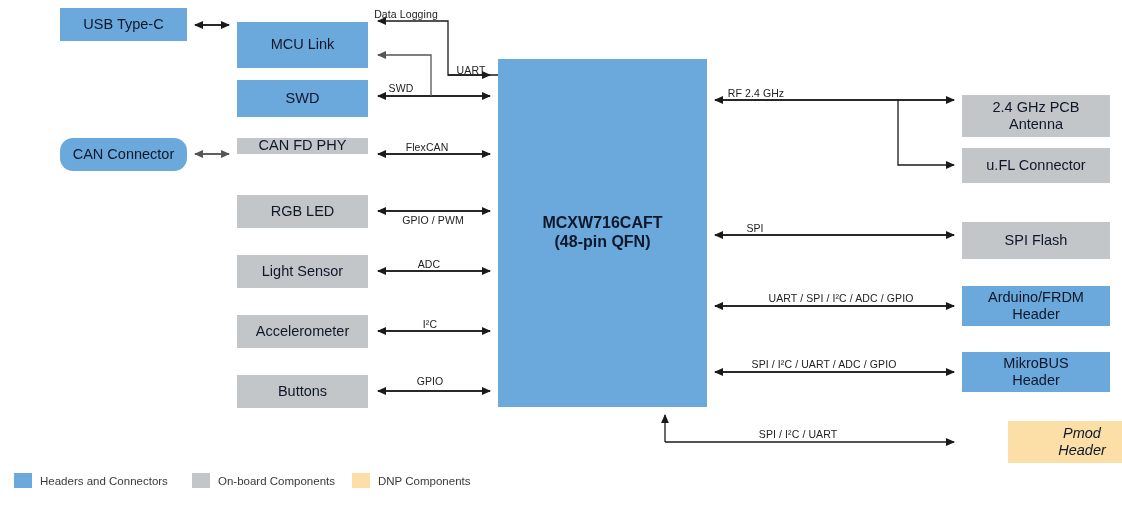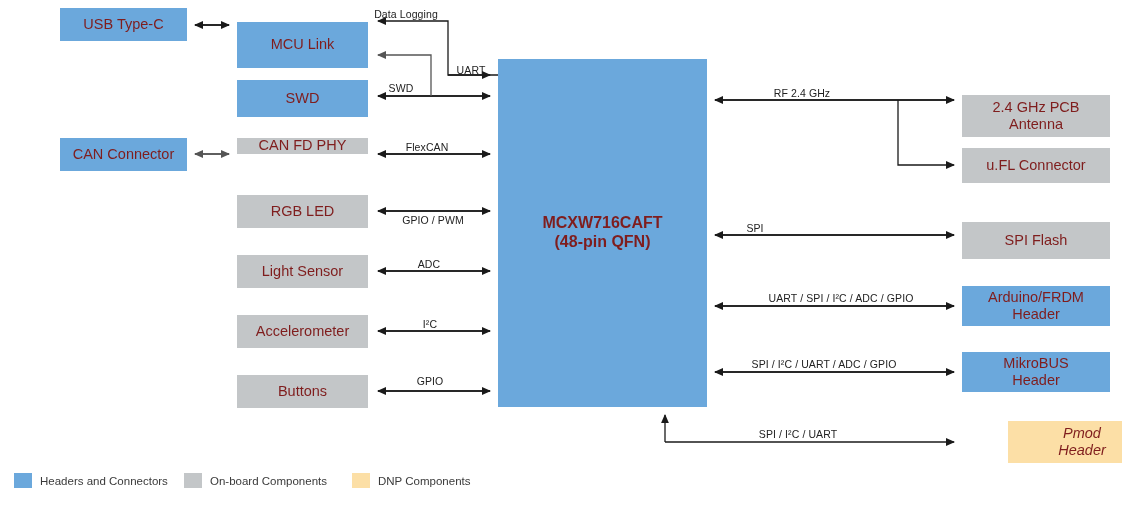--- a/index.html
+++ b/index.html
@@ -1,21 +1,21 @@
 <!DOCTYPE html>
 <html><head>
 <meta charset="utf-8">
 <style>
   html,body{margin:0;padding:0;background:#ffffff;}
   body{width:1122px;height:515px;position:relative;overflow:hidden;
        font-family:"Liberation Sans","DejaVu Sans",sans-serif;color:#1a1a1a;}
   #canvas{position:absolute;left:0;top:0;width:1122px;height:515px;}
   .blk{position:absolute;box-sizing:border-box;display:flex;align-items:center;
        justify-content:center;text-align:center;line-height:1.18;
-       font-size:14.5px;color:#7f1d1d;}
+       font-size:14.5px;color:#0f172a;}
   .blk.blue{background:#6ba8dc;}
   .blk.gray{background:#c3c6c8;}
   .blk.orange{background:#fcdfa6;}
   .blk.mcu{font-weight:bold;font-size:16px;}
   .blk span{display:block;width:100%;white-space:pre-line;}
   .lbl{position:absolute;font-size:10.5px;color:#222;white-space:nowrap;
        letter-spacing:.1px;}
   .lbl.c{transform:translateX(-50%);}
   svg.wires{position:absolute;left:0;top:0;width:1122px;height:515px;
             overflow:visible;pointer-events:none;}
@@ -91,21 +91,21 @@
       <line x1="954" y1="372" x2="715" y2="372" marker-end="url(#ar)"></line>
 
       <path d="M665,442 L954,442" marker-end="url(#ar)"></path>
       <path d="M665,442 L665,415" marker-end="url(#ar)"></path>
     </g>
   </svg>
 
   <div class="blk blue" style="left:60px;top:8px;width:127px;height:33px;">
     <span>USB Type-C</span>
   </div>
-  <div class="blk blue" style="left:60px;top:138px;width:127px;height:33px;">
+  <div class="blk blue" style="left:60px;top:138px;width:127px;height:33px;border-radius:13px;">
     <span>CAN Connector</span>
   </div>
 
   <div class="blk blue" style="left:237px;top:22px;width:131px;height:46px;">
     <span>MCU Link</span>
   </div>
   <div class="blk blue" style="left:237px;top:80px;width:131px;height:37px;">
     <span>SWD</span>
   </div>
   <div class="blk gray" style="left:237px;top:138px;width:131px;height:16px;">
@@ -153,32 +153,32 @@
   </div>
 
   <div class="lbl c" style="left:406px;top:8px;">Data Logging</div>
   <div class="lbl c" style="left:471px;top:64px;">UART</div>
   <div class="lbl c" style="left:401px;top:82px;">SWD</div>
   <div class="lbl c" style="left:427px;top:141px;">FlexCAN</div>
   <div class="lbl c" style="left:433px;top:198px;margin-top:16px;">GPIO  /  PWM</div>
   <div class="lbl c" style="left:429px;top:258px;">ADC</div>
   <div class="lbl c" style="left:430px;top:318px;">I²C</div>
   <div class="lbl c" style="left:430px;top:368px;margin-top:7px;">GPIO</div>
-  <div class="lbl c" style="left:802px;top:87px;">RF 2.4 GHz</div>
+  <div class="lbl c" style="left:756px;top:87px;">RF 2.4 GHz</div>
   <div class="lbl c" style="left:755px;top:222px;">SPI</div>
   <div class="lbl c" style="left:824px;top:292px;margin-left:17px;">UART  /  SPI  /  I²C  /  ADC  /  GPIO</div>
   <div class="lbl c" style="left:824px;top:358px;">SPI  /  I²C  /  UART  /  ADC  /  GPIO</div>
   <div class="lbl c" style="left:798px;top:428px;">SPI  /  I²C  /  UART</div>
 
   <div class="legend">
     <div class="lg-item" style="left:14px;top:3px;">
       <span class="sw blue"></span>
       <span>Headers  and  Connectors</span>
     </div>
-    <div class="lg-item" style="left:184px;top:3px;">
+    <div class="lg-item" style="left:192px;top:3px;">
       <span class="sw gray"></span>
       <span>On-board  Components</span>
     </div>
     <div class="lg-item" style="left:352px;top:3px;">
       <span class="sw orange"></span>
       <span>DNP  Components</span>
     </div>
   </div>
 
 </div>

